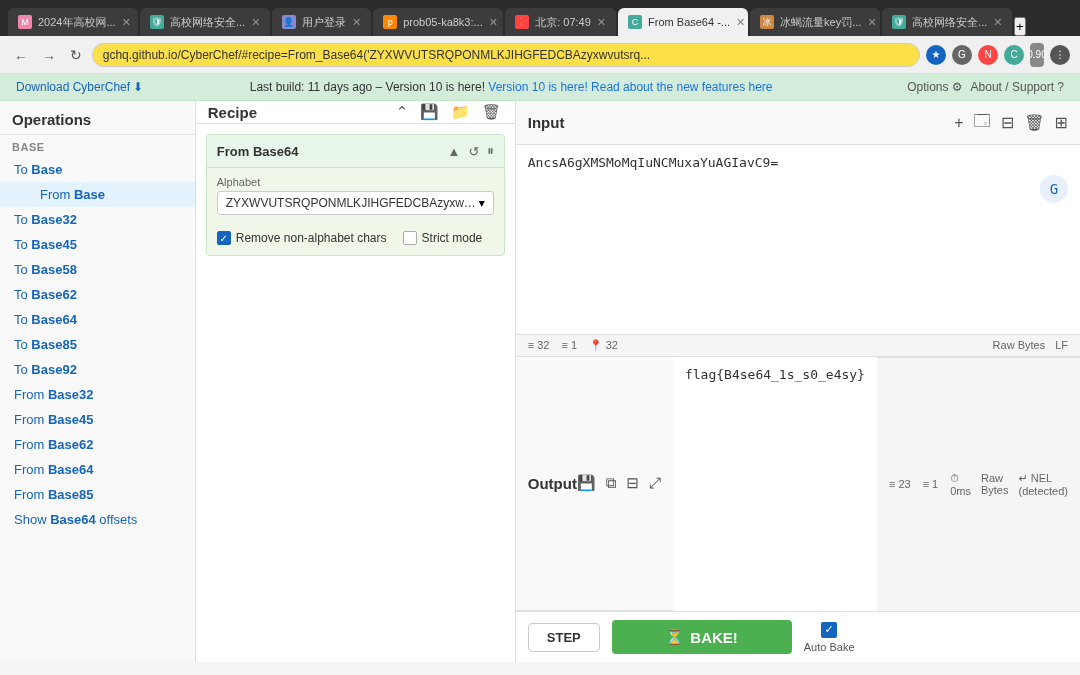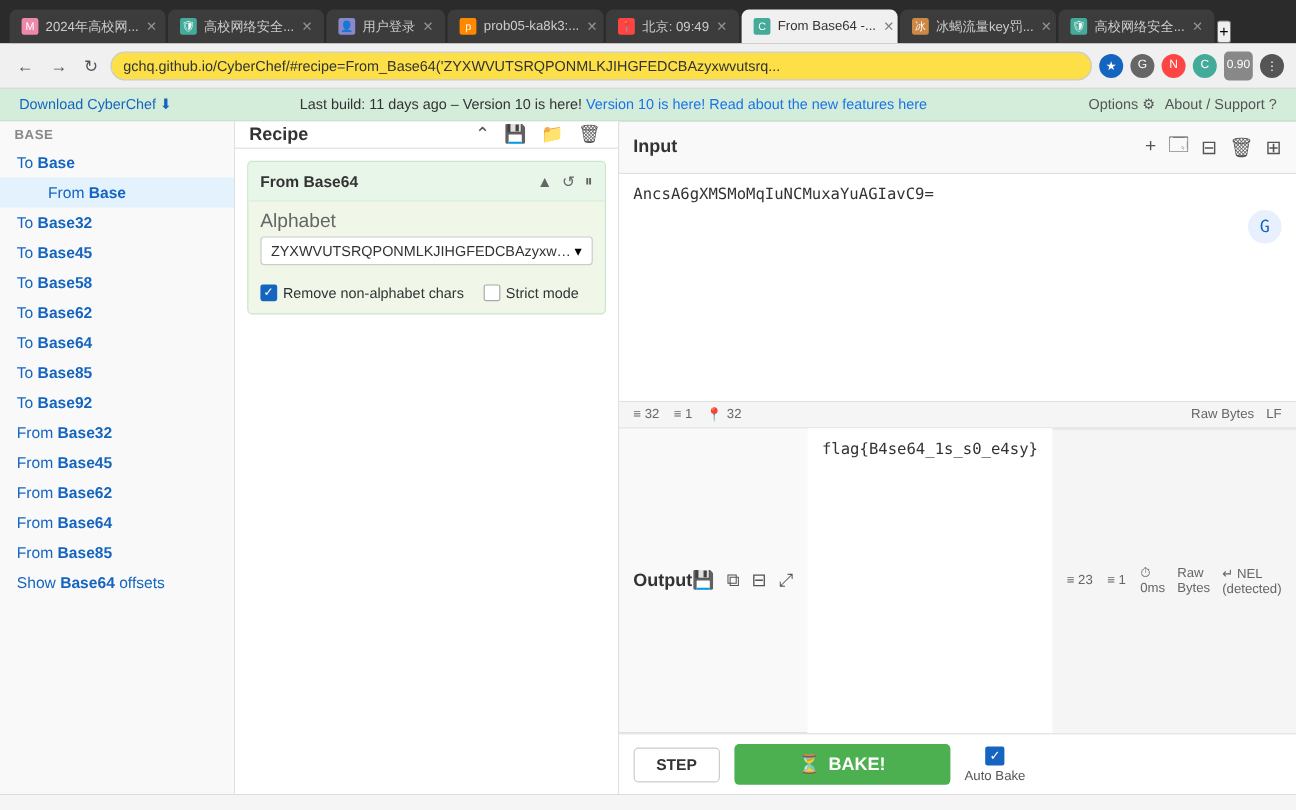--- a/index.html
+++ b/index.html
@@ -47,21 +47,21 @@
     .recipe-icons { display: flex; gap: 8px; align-items: center; }
     .recipe-icon-btn { background: none; border: none; cursor: pointer; color: #555; font-size: 15px; padding: 2px; }
 
     .from-base64-card { background: #f0f7e8; border: 1px solid #c8e6c9; margin: 10px; border-radius: 4px; padding: 0; }
     .from-base64-header { display: flex; align-items: center; padding: 8px 10px; background: #e8f5e9; border-radius: 4px 4px 0 0; border-bottom: 1px solid #c8e6c9; }
     .from-base64-title { font-size: 13px; font-weight: 600; color: #333; flex: 1; }
     .from-base64-icons { display: flex; gap: 8px; align-items: center; }
     .from-base64-icon { background: none; border: none; cursor: pointer; color: #666; font-size: 13px; }
 
     .alphabet-section { padding: 8px 10px; }
-    .alphabet-label { font-size: 16px; color: #666; margin-bottom: 3px; }
+    .alphabet-label { font-size: 11px; color: #666; margin-bottom: 3px; }
     .alphabet-select { width: 100%; padding: 4px 8px; border: 1px solid #ccc; border-radius: 3px; font-size: 12px; background: white; cursor: pointer; display: flex; align-items: center; justify-content: space-between; }
     .alphabet-value { font-size: 12px; color: #333; overflow: hidden; text-overflow: ellipsis; white-space: nowrap; flex: 1; }
 
     .options-row { display: flex; align-items: center; gap: 16px; padding: 8px 10px 10px; }
     .checkbox-item { display: flex; align-items: center; gap: 5px; cursor: pointer; }
     .checkbox-box { width: 14px; height: 14px; background: #1565c0; border: 1px solid #1565c0; border-radius: 2px; display: flex; align-items: center; justify-content: center; color: white; font-size: 10px; flex-shrink: 0; }
     .checkbox-unchecked { width: 14px; height: 14px; background: white; border: 1px solid #aaa; border-radius: 2px; flex-shrink: 0; }
     .checkbox-label { font-size: 12px; color: #333; }
 
     
@@ -119,21 +119,21 @@
       <span style="font-size:11px;">用户登录</span>
       <span class="tab-close">✕</span>
     </div>
     <div class="tab">
       <div class="tab-favicon" style="background:#f80;">p</div>
       <span style="font-size:11px;">prob05-ka8k3:...</span>
       <span class="tab-close">✕</span>
     </div>
     <div class="tab">
       <div class="tab-favicon" style="background:#f44;">📍</div>
-      <span style="font-size:11px;">北京: 09:49</span>
+      <span style="font-size:11px;">北京: 07:49</span>
       <span class="tab-close">✕</span>
     </div>
     <div class="tab active">
       <div class="tab-favicon" style="background:#4a9;">C</div>
       <span style="font-size:11px;">From Base64 -...</span>
       <span class="tab-close">✕</span>
     </div>
     <div class="tab">
       <div class="tab-favicon" style="background:#c84;">冰</div>
       <span style="font-size:11px;">冰蝎流量key罚...</span>
@@ -150,21 +150,21 @@
   <div class="nav-bar">
     <button class="nav-btn">←</button>
     <button class="nav-btn">→</button>
     <button class="nav-btn">↻</button>
     <input class="url-bar" value="gchq.github.io/CyberChef/#recipe=From_Base64('ZYXWVUTSRQPONMLKJIHGFEDCBAzyxwvutsrq..." style="font-size: 12px;">
     <div style="display:flex;gap:6px;align-items:center;">
       <div class="nav-icon" style="background:#1565c0;">★</div>
       <div class="nav-icon" style="background:#666;">G</div>
       <div class="nav-icon" style="background:#f44;">N</div>
       <div class="nav-icon" style="background:#4a9;">C</div>
-      <div class="nav-icon" style="background:#888;width:24px;height:24px;border-radius:4px;">0.90</div>
+      <div class="nav-icon" style="background:#888;width:14px;height:24px;border-radius:4px;">0.90</div>
       <div class="nav-icon" style="background:#555;">⋮</div>
     </div>
   </div>
 
   <div class="banner">
     <span class="download-link">
       <span>Download CyberChef</span> ⬇
     </span>
     <span class="banner-center">
       <span>Last build: 11 days ago</span>
@@ -177,20 +177,21 @@
       <span class="banner-options">
         <span>About / Support</span> ?
       </span>
     </div>
   </div>
 
   <div class="app">
     <div class="main-area">
 
       <div class="sidebar">
+        <div class="sidebar-title">Operations</div>
         <div class="sidebar-items">
           <div class="sidebar-section">BASE</div>
           <div class="sidebar-item">To <span class="bold">Base</span></div>
           <div class="sidebar-item active">From <span class="bold">Base</span></div>
           <div class="sidebar-item">To <span class="bold">Base32</span></div>
           <div class="sidebar-item">To <span class="bold">Base45</span></div>
           <div class="sidebar-item">To <span class="bold">Base58</span></div>
           <div class="sidebar-item">To <span class="bold">Base62</span></div>
           <div class="sidebar-item">To <span class="bold">Base64</span></div>
           <div class="sidebar-item">To <span class="bold">Base85</span></div>

